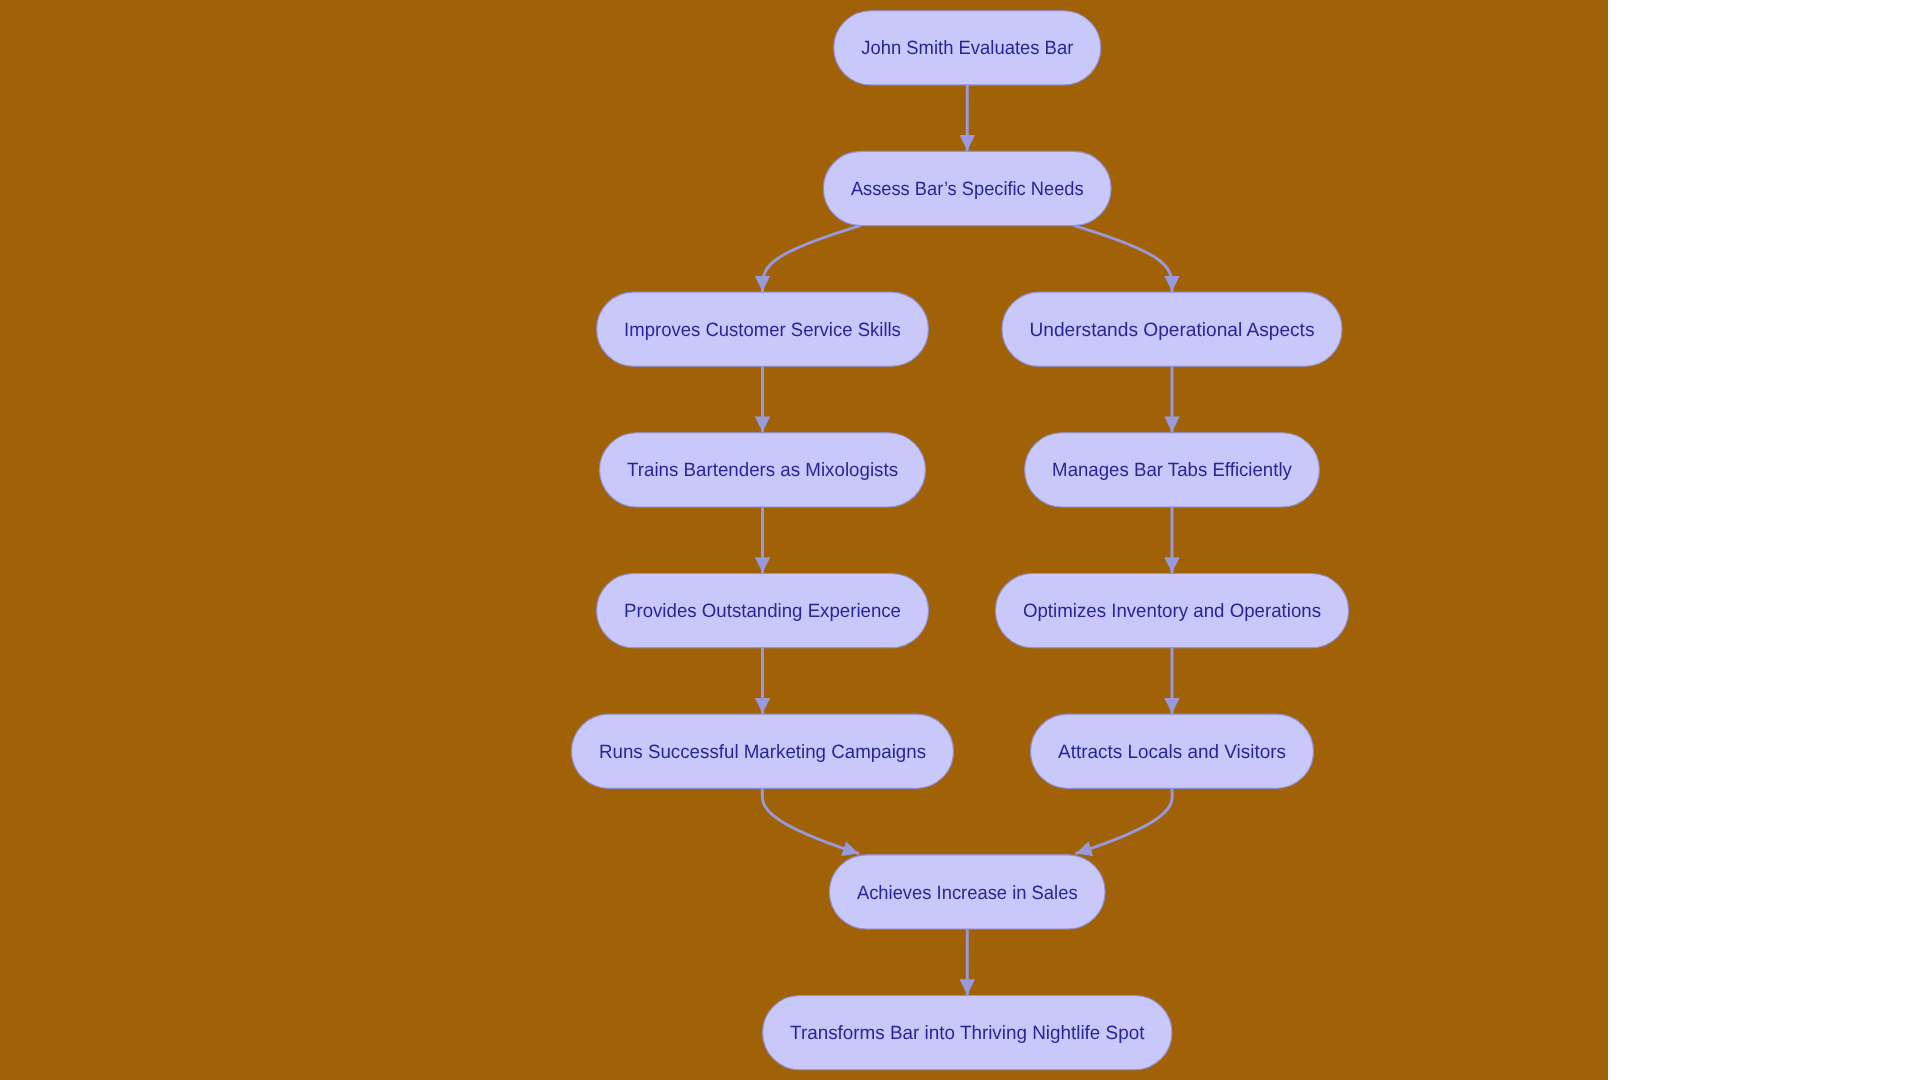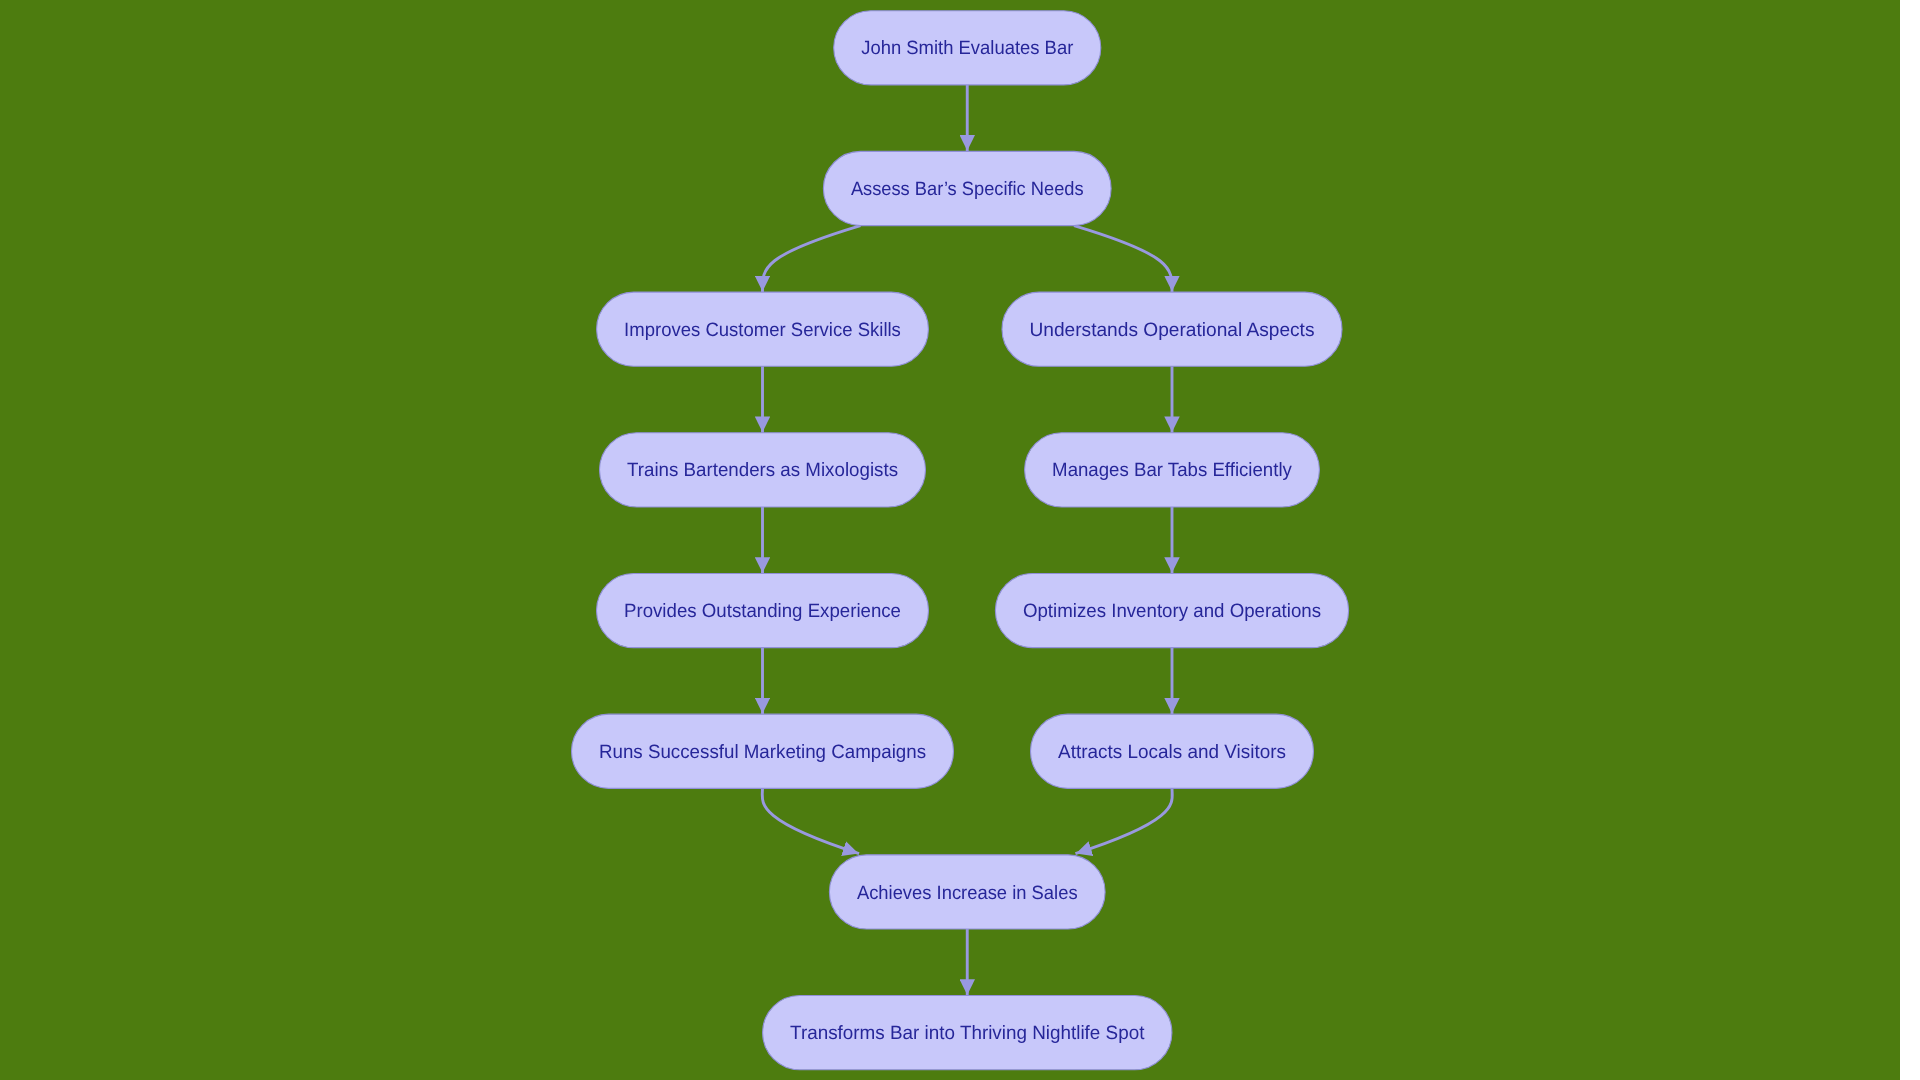--- a/index.html
+++ b/index.html
@@ -6,23 +6,23 @@
   html, body {
     margin: 0;
     padding: 0;
     width: 1920px;
     height: 1080px;
     background: #ffffff;
     overflow: hidden;
   }
   #flowchart-root {
     position: relative;
-    width: 1900px;
+    width: 1608px;
     height: 1080px;
-    background: #4d7c0f;
+    background: #a16207;
   }
   #flow-svg {
     position: absolute;
     left: 0;
     top: 0;
     width: 1920px;
     height: 1080px;
     display: block;
   }
   .node-rect {

